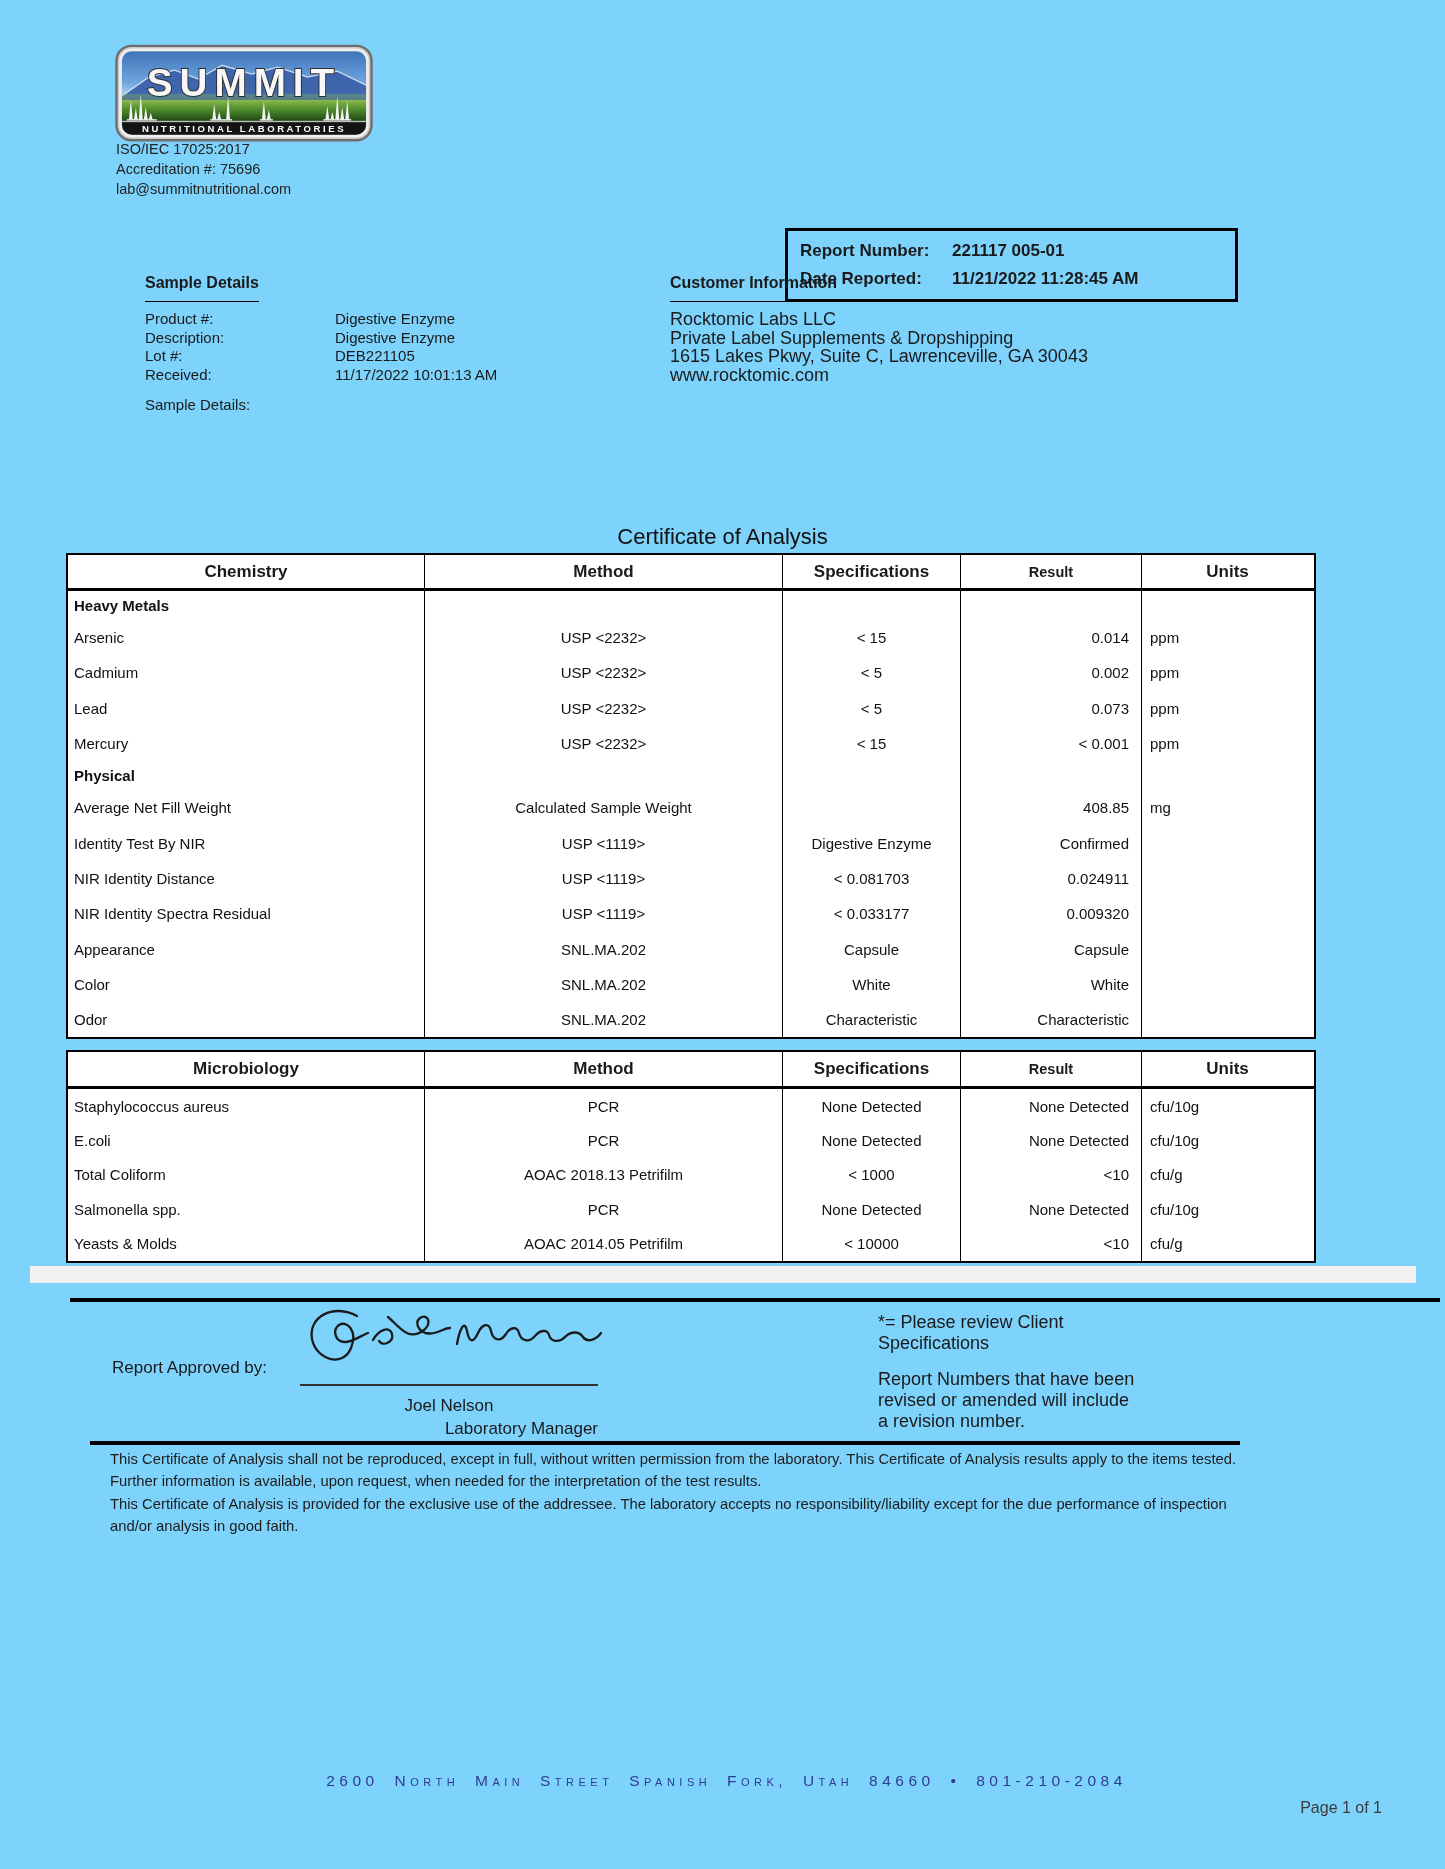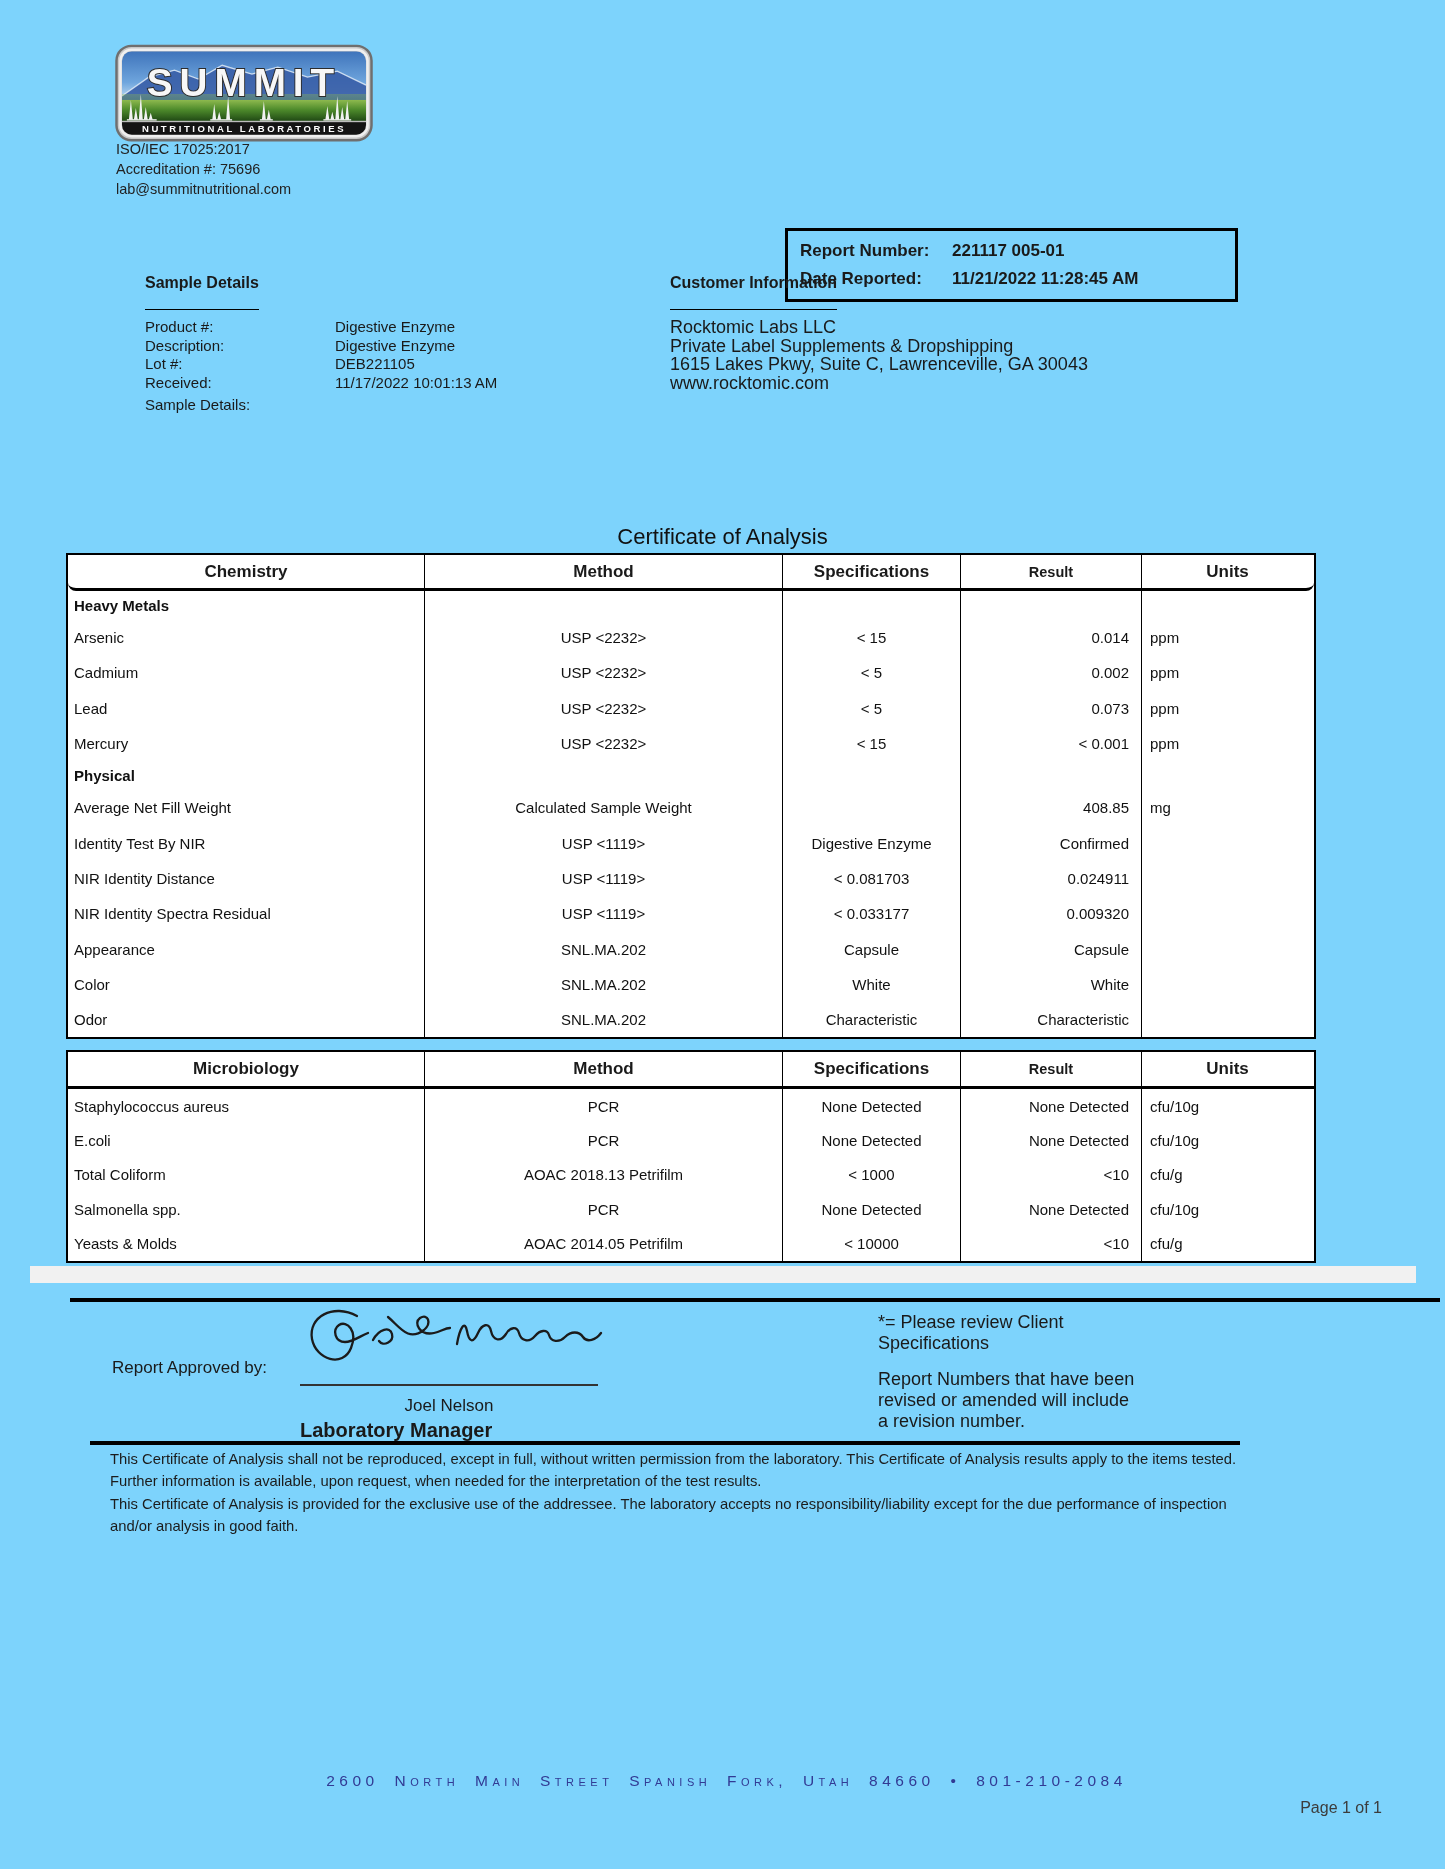--- a/index.html
+++ b/index.html
@@ -12,21 +12,21 @@
   
   .accred{left:116px;top:139px;font-size:14.5px;line-height:20px;color:#222;}
   .report-box{
     left:785px;top:228px;width:453px;border:3px solid #000;box-sizing:border-box;
     padding:6px 12px;font-size:17px;font-weight:bold;line-height:28px;
   }
   .rb-row{display:flex;}
   .rb-label{width:152px;}
 
   
-  .info-heading{font-size:16px;font-weight:bold;border-bottom:1.6px solid #000;display:inline-block;padding-bottom:17px;}
+  .info-heading{font-size:16px;font-weight:bold;border-bottom:1.6px solid #000;display:inline-block;padding-bottom:9px;}
   .kv-block{font-size:15px;line-height:18.5px;}
   .kv-row{display:flex;}
   .kv-label{width:190px;}
   .cust-lines{font-size:18px;line-height:18.5px;}
 
   .coa-title{left:0;top:524px;width:100%;text-align:center;font-size:22px;color:#111;}
 
   
   .coa-table{left:66px;width:1250px;border:2.5px solid #000;box-sizing:border-box;background:#fff;}
   .t-header{display:flex;border-bottom:3px solid #000;}
@@ -35,38 +35,38 @@
   .t-row{display:flex;}
   .td{display:flex;align-items:center;font-size:15px;box-sizing:border-box;color:#111;}
   .c1{width:357px;}.c2{width:358px;}.c3{width:178px;}.c4{width:181px;}.c5{width:171px;}
   .c1,.c2,.c3,.c4{border-right:1.8px solid #000;}
   .td.c1{padding-left:6px;}
   .td.c2,.td.c3{justify-content:center;text-align:center;}
   .td.c4{justify-content:flex-end;padding-right:12px;text-align:right;}
   .td.c5{padding-left:8px;}
   .row-section .td{font-weight:bold;}
   .chem{top:553px;}
-  .chem .t-header{height:33px;border-radius:8px;}
+  .chem .t-header{height:33px;}
   .chem .t-row{height:35.3px;}
   .chem .t-row.row-section{height:29px;}
   .micro{top:1050px;}
   .micro .t-header{height:34px;}
   .micro .t-row{height:34.4px;}
 
   .gray-band{left:30px;top:1266px;width:1386px;height:17px;background:#f1f1f1;}
   .rule{background:#000;height:4px;}
   .rule-1{left:70px;top:1298px;width:1370px;}
   .rule-2{left:90px;top:1441px;width:1150px;}
 
   
   .approved-label{left:112px;top:1358px;font-size:17px;}
   .sig-svg{left:295px;top:1300px;}
   .sig-line{left:300px;top:1384px;width:298px;height:1.6px;background:#333;}
   .sig-name{left:300px;top:1396px;width:298px;text-align:center;font-size:17px;}
-  .sig-title{left:300px;top:1419px;width:298px;text-align:left;font-size:20px;font-weight:bold;}
+  .sig-title{left:300px;top:1419px;width:298px;text-align:right;font-size:17px;}
 
   .notes{left:878px;top:1312px;width:290px;font-size:18px;line-height:21px;}
   .notes .n2{margin-top:15px;width:262px;}
 
   .disclaimer{left:110px;top:1448px;width:1155px;font-size:14.8px;line-height:22.4px;color:#1c1c1c;}
   .disclaimer p{margin:0;}
 
   .footer-address{
     left:4px;top:1772px;width:100%;text-align:center;color:#323a94;
     font-size:15.5px;font-variant:small-caps;font-weight:500;letter-spacing:4.5px;word-spacing:7px;

